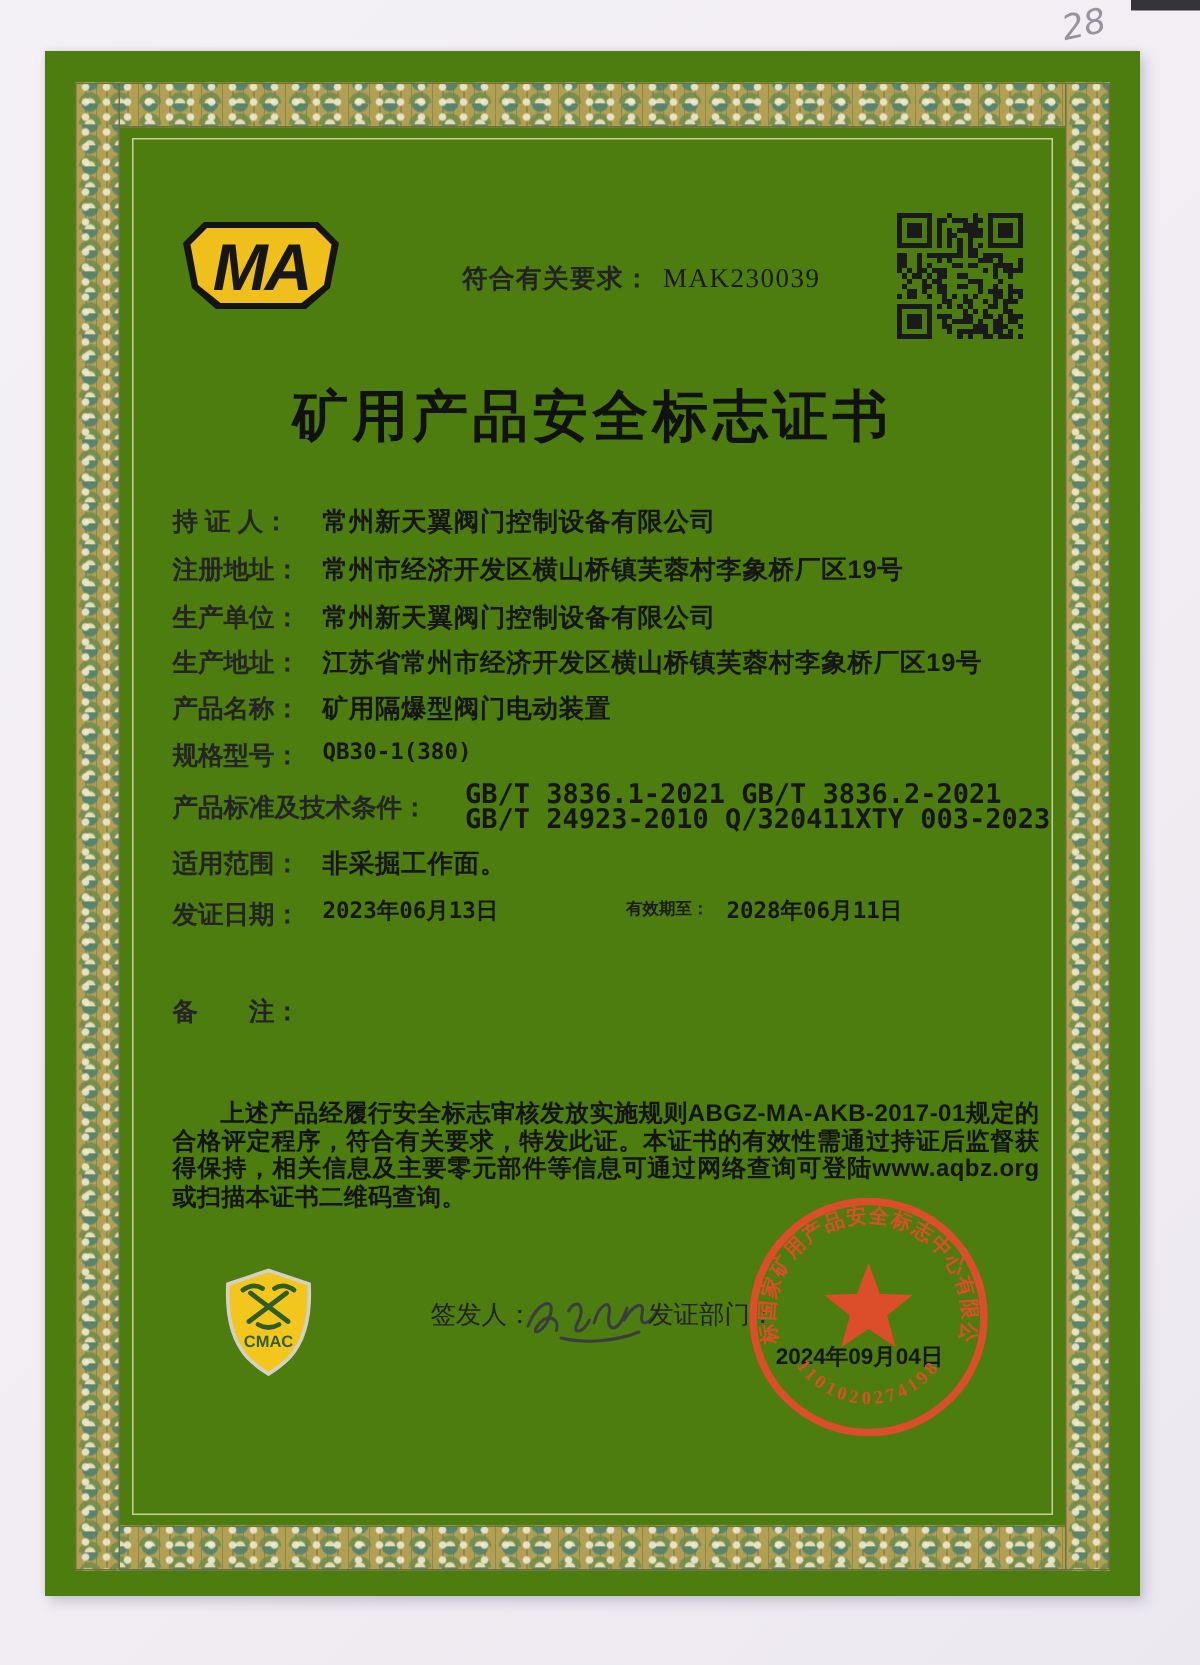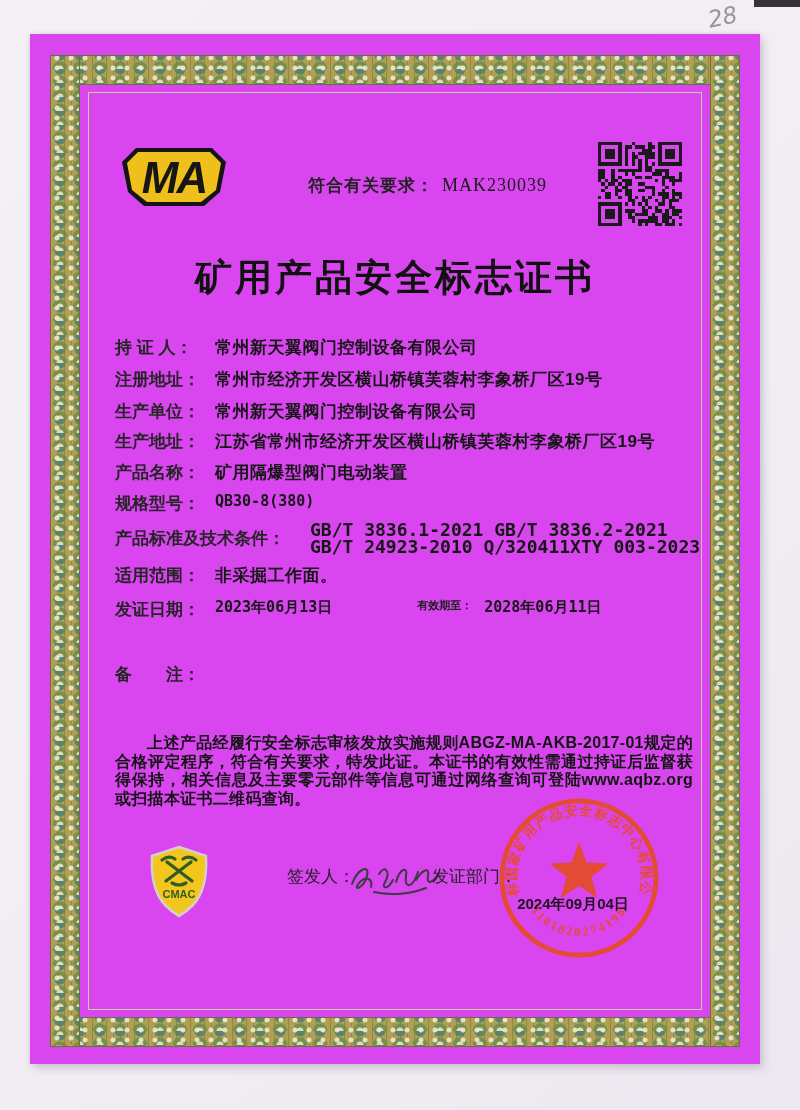--- a/index.html
+++ b/index.html
@@ -5,21 +5,21 @@
   html,body{margin:0;padding:0;}
   body{
     width:800px;height:1110px;position:relative;overflow:hidden;
     background:linear-gradient(135deg,#f4f1f6 0%,#f1edf3 60%,#ece8ef 100%);
     font-family:"Liberation Sans","DejaVu Sans",sans-serif;color:#1c1c1c;
   }
   .corner-sliver{position:absolute;top:0;right:0;width:46px;height:7px;background:#35343a;}
   .pencil-note{position:absolute;left:708px;top:4px;font-size:23px;color:#97939f;
     font-style:italic;transform:rotate(-12deg);font-family:"DejaVu Sans",sans-serif;}
   .paper{
-    position:absolute;left:30px;top:34px;width:730px;height:1030px;background:#d946ef;
+    position:absolute;left:30px;top:34px;width:730px;height:1030px;background:#4d7c0f;
     box-shadow:3px 4px 8px rgba(110,100,125,.30), -1px -1px 3px rgba(120,110,130,.12);
   }
   .frame{position:absolute;left:20px;top:21px;width:690px;height:992px;}
   .band{
     position:absolute;background-color:#b1a054;
     background-image:
       radial-gradient(circle at 50% 30%, rgba(240,235,210,.9) 0 2px, rgba(240,235,210,0) 3px),
       radial-gradient(circle at 50% 0%, rgba(80,130,112,.9) 0 5px, rgba(80,130,112,0) 6px),
       radial-gradient(circle at 50% 100%, rgba(230,222,188,.95) 0 3px, rgba(110,140,75,.85) 4px 7px, rgba(110,140,75,0) 8px),
       repeating-linear-gradient(90deg, rgba(90,90,40,.35) 0 1px, rgba(0,0,0,0) 1px 7px);
@@ -424,21 +424,21 @@
     <div class="frow r4">
       <span class="f-label">生产地址：</span>
       <span class="f-value">江苏省常州市经济开发区横山桥镇芙蓉村李象桥厂区19号</span>
     </div>
     <div class="frow r5">
       <span class="f-label">产品名称：</span>
       <span class="f-value">矿用隔爆型阀门电动装置</span>
     </div>
     <div class="frow r6">
       <span class="f-label">规格型号：</span>
-      <span class="f-value mono-val">QB30-8(380)</span>
+      <span class="f-value mono-val">QB30-1(380)</span>
     </div>
     <div class="frow r7">
       <span class="f-label">产品标准及技术条件：</span>
       <span class="f-value">GB/T 3836.1-2021 GB/T 3836.2-2021 GB/T 24923-2010 Q/320411XTY 003-2023</span>
     </div>
     <div class="frow r8">
       <span class="f-label">适用范围：</span>
       <span class="f-value">非采掘工作面。</span>
     </div>
     <div class="frow r9">

